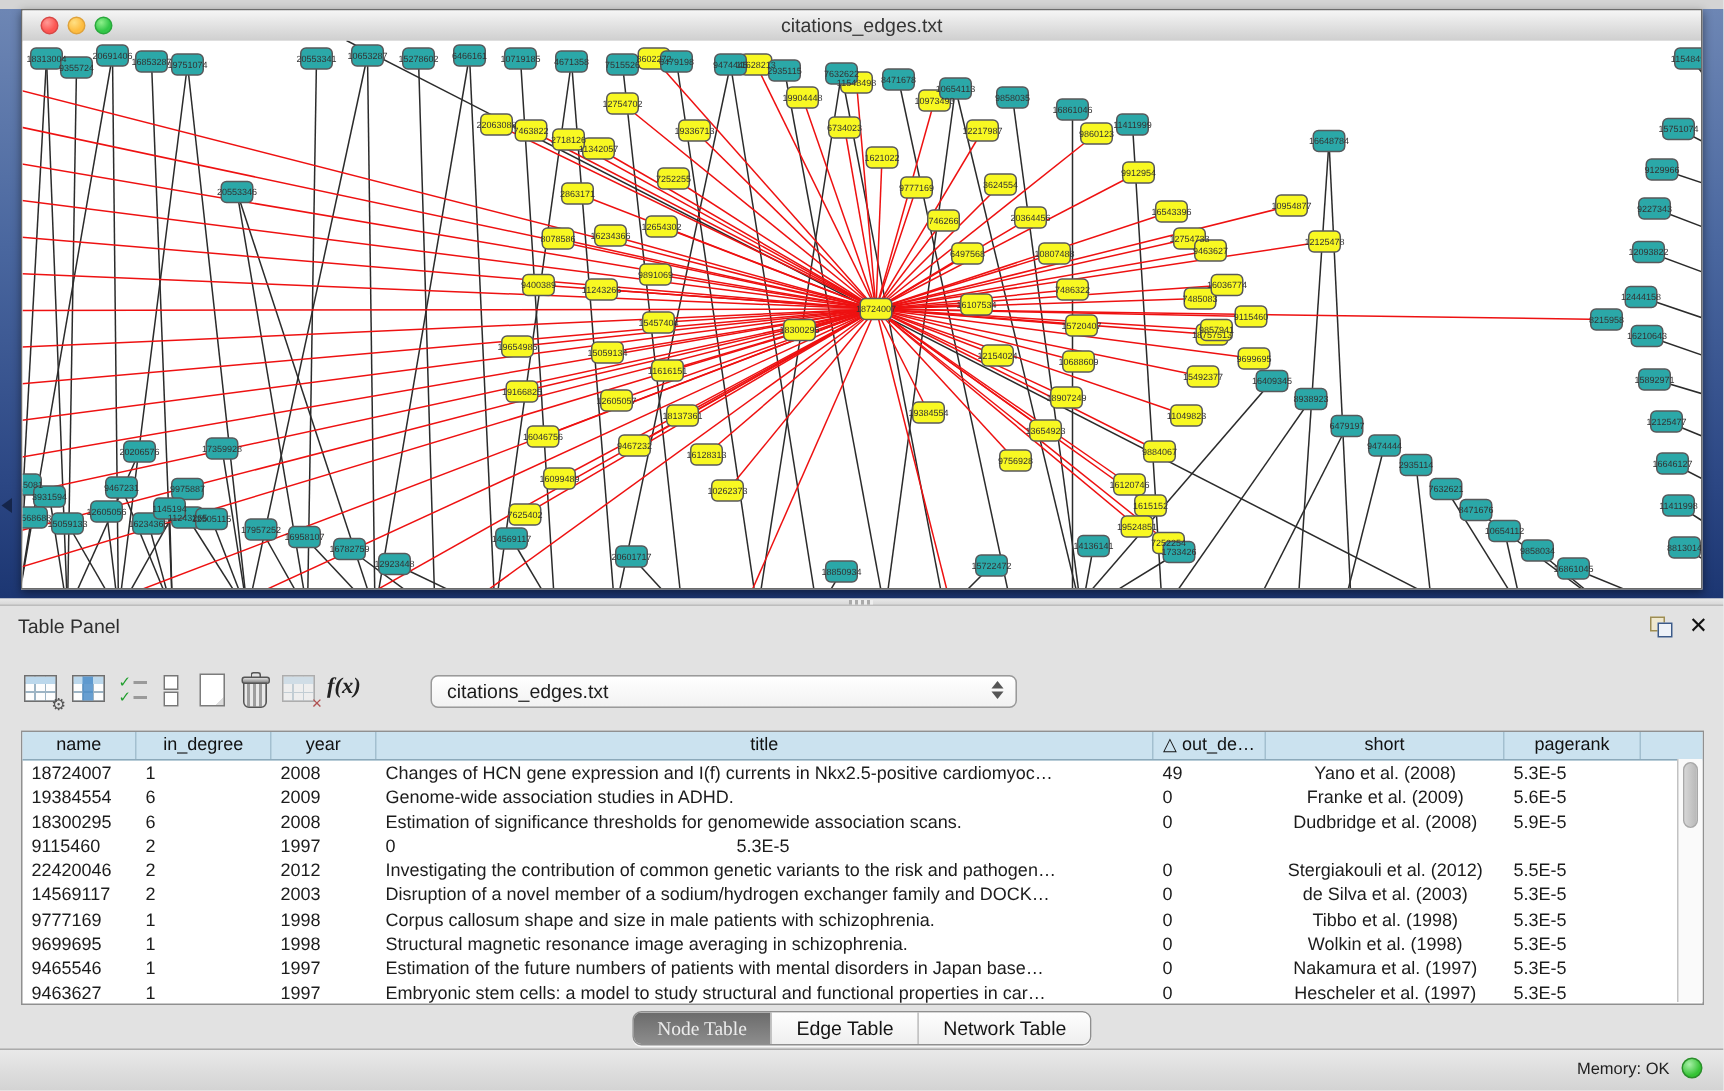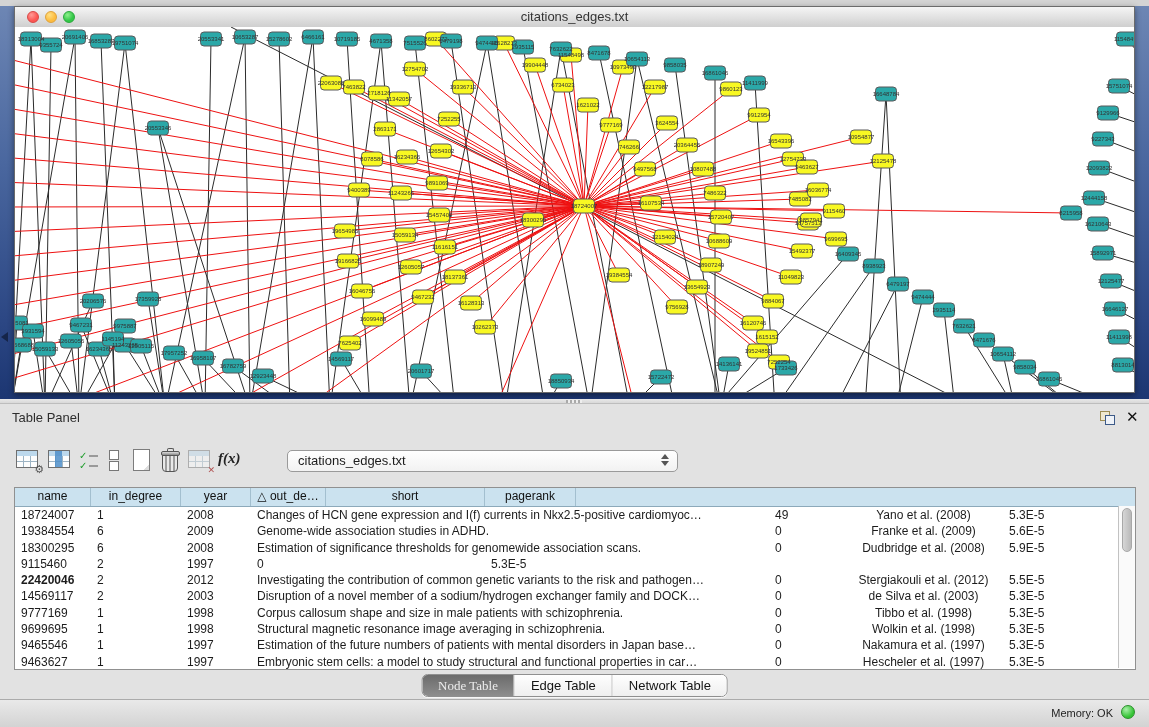--- a/index.html
+++ b/index.html
@@ -626,20 +626,21 @@
         <i class="up"></i>
         <i class="dn"></i>
       </span>
   </div>
 
   <div class="abs tbl">
     <div class="thead" id="thead">
         <div class="th" style="width: 76px;">name</div>
         <div class="th" style="width: 90px;">in_degree</div>
         <div class="th" style="width: 70px;">year</div>
+        <div class="th" style="width: 518px;">title</div>
         <div class="th" style="width: 75px; text-align: center;">△ out_de…</div>
         <div class="th" style="width: 159px;">short</div>
         <div class="th" style="width: 91px;">pagerank</div>
       </div>
     <div class="tbody" id="tbody">
         <div class="tr">
           <div class="td" style="width: 76px;">18724007</div>
           <div class="td" style="width: 90px;">1</div>
           <div class="td" style="width: 70px;">2008</div>
           <div class="td" style="width: 518px;">Changes of HCN gene expression and I(f) currents in Nkx2.5-positive cardiomyoc…</div>
@@ -667,21 +668,21 @@
         </div>
         <div class="tr">
           <div class="td" style="width: 76px;">9115460</div>
           <div class="td" style="width: 90px;">2</div>
           <div class="td" style="width: 70px;">1997</div>
           <div class="td" style="width: 75px;">0</div>
           <div class="td center" style="width: 159px; margin-top: 45px;">Jankovic et al. (1997)</div>
           <div class="td" style="width: 91px;">5.3E-5</div>
         </div>
         <div class="tr">
-          <div class="td" style="width: 76px; font-weight: bold;">22420046</div>
+          <div class="td" style="width: 76px;">22420046</div>
           <div class="td" style="width: 90px;">2</div>
           <div class="td" style="width: 70px;">2012</div>
           <div class="td" style="width: 518px;">Investigating the contribution of common genetic variants to the risk and pathogen…</div>
           <div class="td" style="width: 75px;">0</div>
           <div class="td center" style="width: 159px;">Stergiakouli et al. (2012)</div>
           <div class="td" style="width: 91px;">5.5E-5</div>
         </div>
         <div class="tr">
           <div class="td" style="width: 76px;">14569117</div>
           <div class="td" style="width: 90px;">2</div>

